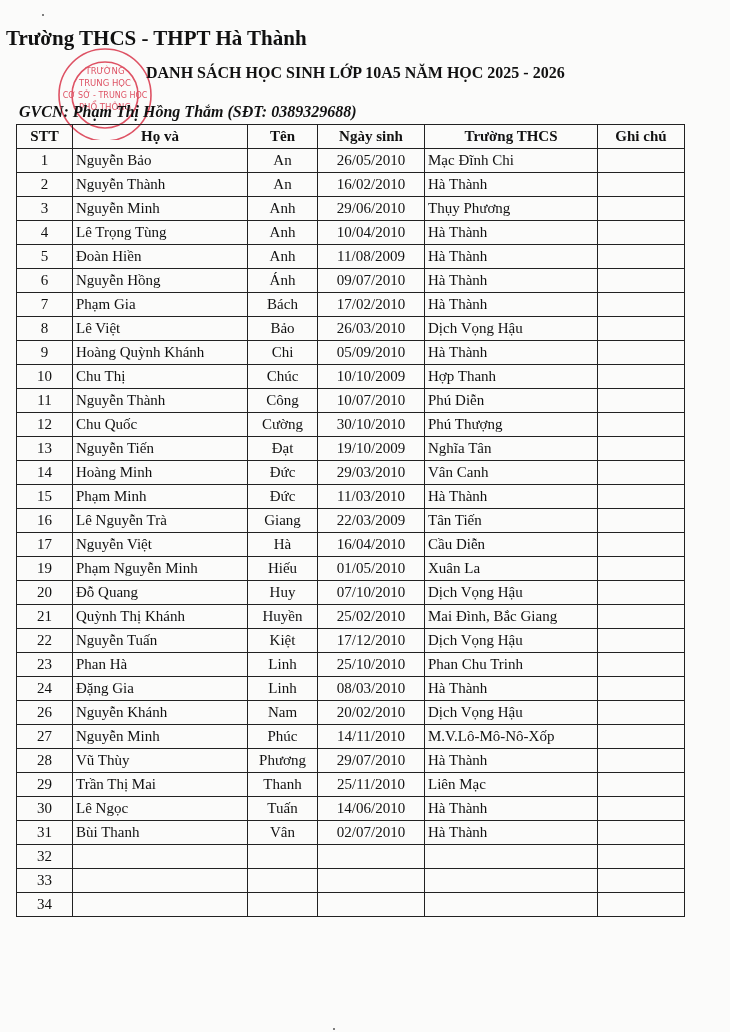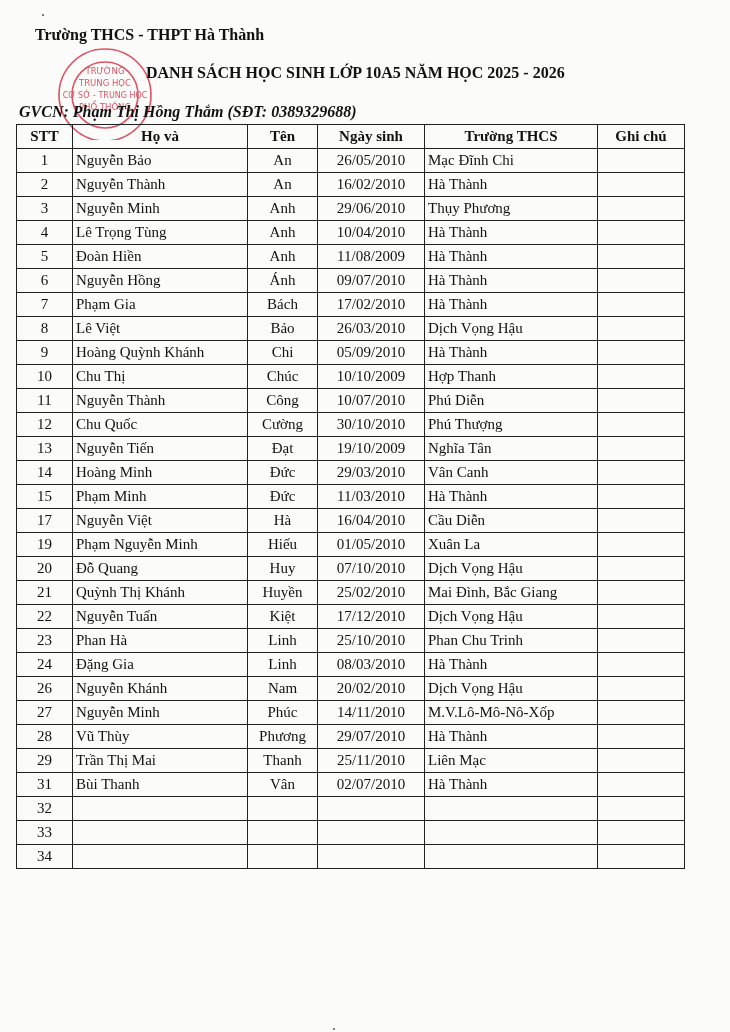--- a/index.html
+++ b/index.html
@@ -1,20 +1,20 @@
 <!DOCTYPE html>
 <html><head>
 <meta charset="utf-8">
 <style>
   html, body { margin: 0; padding: 0; }
   body {
     width: 730px; height: 1032px; background: #fbfbfa; position: relative; overflow: hidden;
     font-family: "Liberation Serif", "DejaVu Serif", serif; color: #111;
   }
-  .school { position: absolute; left: 35px; top: 26px; font-weight: bold; font-size: 16px; }
+  .school { position: absolute; left: 6px; top: 26px; font-weight: bold; font-size: 21px; }
   .title { position: absolute; left: 146px; top: 64px; font-weight: bold; font-size: 16px; }
   .gvcn { position: absolute; left: 19px; top: 103px; font-weight: bold; font-style: italic; font-size: 16px; }
   .stamp { position: absolute; left: 44px; top: 40px; width: 122px; height: 100px; opacity: 0.85; }
   table.roster {
     position: absolute; left: 16px; top: 124px; border-collapse: collapse; font-size: 15px;
   }
   table.roster th, table.roster td { border: 1.5px solid #222; height: 23px; padding: 0 3px; }
   table.roster th { font-weight: bold; text-align: center; height: 23px; }
   .c-stt { width: 49px; text-align: center; }
   .c-ho { width: 168px; text-align: left; }
@@ -171,20 +171,28 @@
       </tr>
       <tr>
         <td class="c-stt">15</td>
         <td class="c-ho">Phạm Minh</td>
         <td class="c-ten">Đức</td>
         <td class="c-ngay">11/03/2010</td>
         <td class="c-truong">Hà Thành</td>
         <td class="c-ghichu"></td>
       </tr>
       <tr>
+        <td class="c-stt">16</td>
+        <td class="c-ho">Lê Nguyễn Trà</td>
+        <td class="c-ten">Giang</td>
+        <td class="c-ngay">22/03/2009</td>
+        <td class="c-truong">Tân Tiến</td>
+        <td class="c-ghichu"></td>
+      </tr>
+      <tr>
         <td class="c-stt">17</td>
         <td class="c-ho">Nguyễn Việt</td>
         <td class="c-ten">Hà</td>
         <td class="c-ngay">16/04/2010</td>
         <td class="c-truong">Cầu Diễn</td>
         <td class="c-ghichu"></td>
       </tr>
       <tr>
         <td class="c-stt">19</td>
         <td class="c-ho">Phạm Nguyễn Minh</td>
@@ -259,20 +267,28 @@
       </tr>
       <tr>
         <td class="c-stt">29</td>
         <td class="c-ho">Trần Thị Mai</td>
         <td class="c-ten">Thanh</td>
         <td class="c-ngay">25/11/2010</td>
         <td class="c-truong">Liên Mạc</td>
         <td class="c-ghichu"></td>
       </tr>
       <tr>
+        <td class="c-stt">30</td>
+        <td class="c-ho">Lê Ngọc</td>
+        <td class="c-ten">Tuấn</td>
+        <td class="c-ngay">14/06/2010</td>
+        <td class="c-truong">Hà Thành</td>
+        <td class="c-ghichu"></td>
+      </tr>
+      <tr>
         <td class="c-stt">31</td>
         <td class="c-ho">Bùi Thanh</td>
         <td class="c-ten">Vân</td>
         <td class="c-ngay">02/07/2010</td>
         <td class="c-truong">Hà Thành</td>
         <td class="c-ghichu"></td>
       </tr>
       <tr>
         <td class="c-stt">32</td>
         <td class="c-ho"></td>

